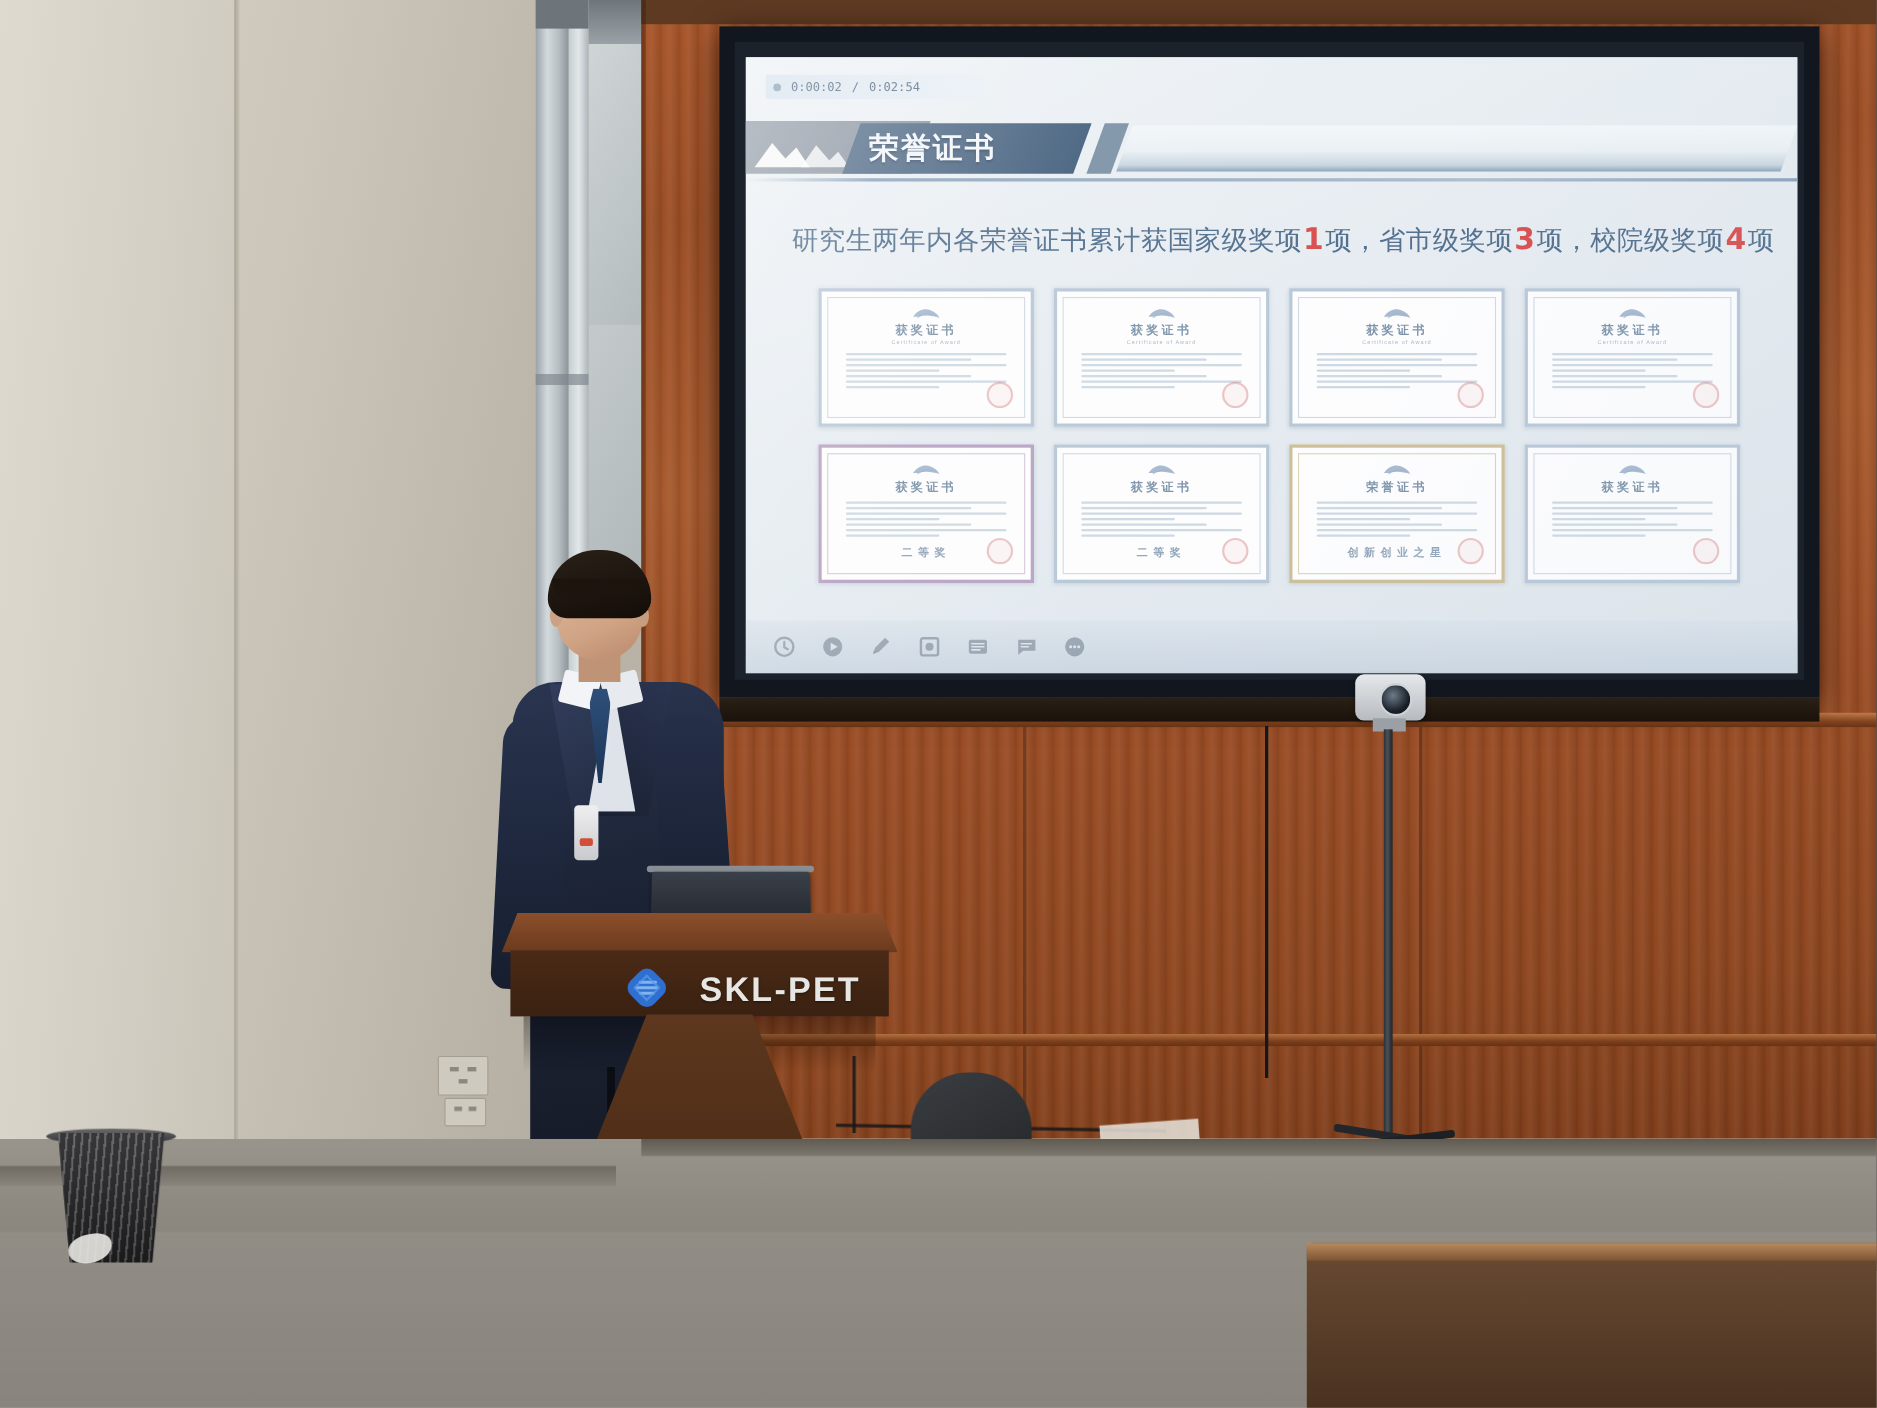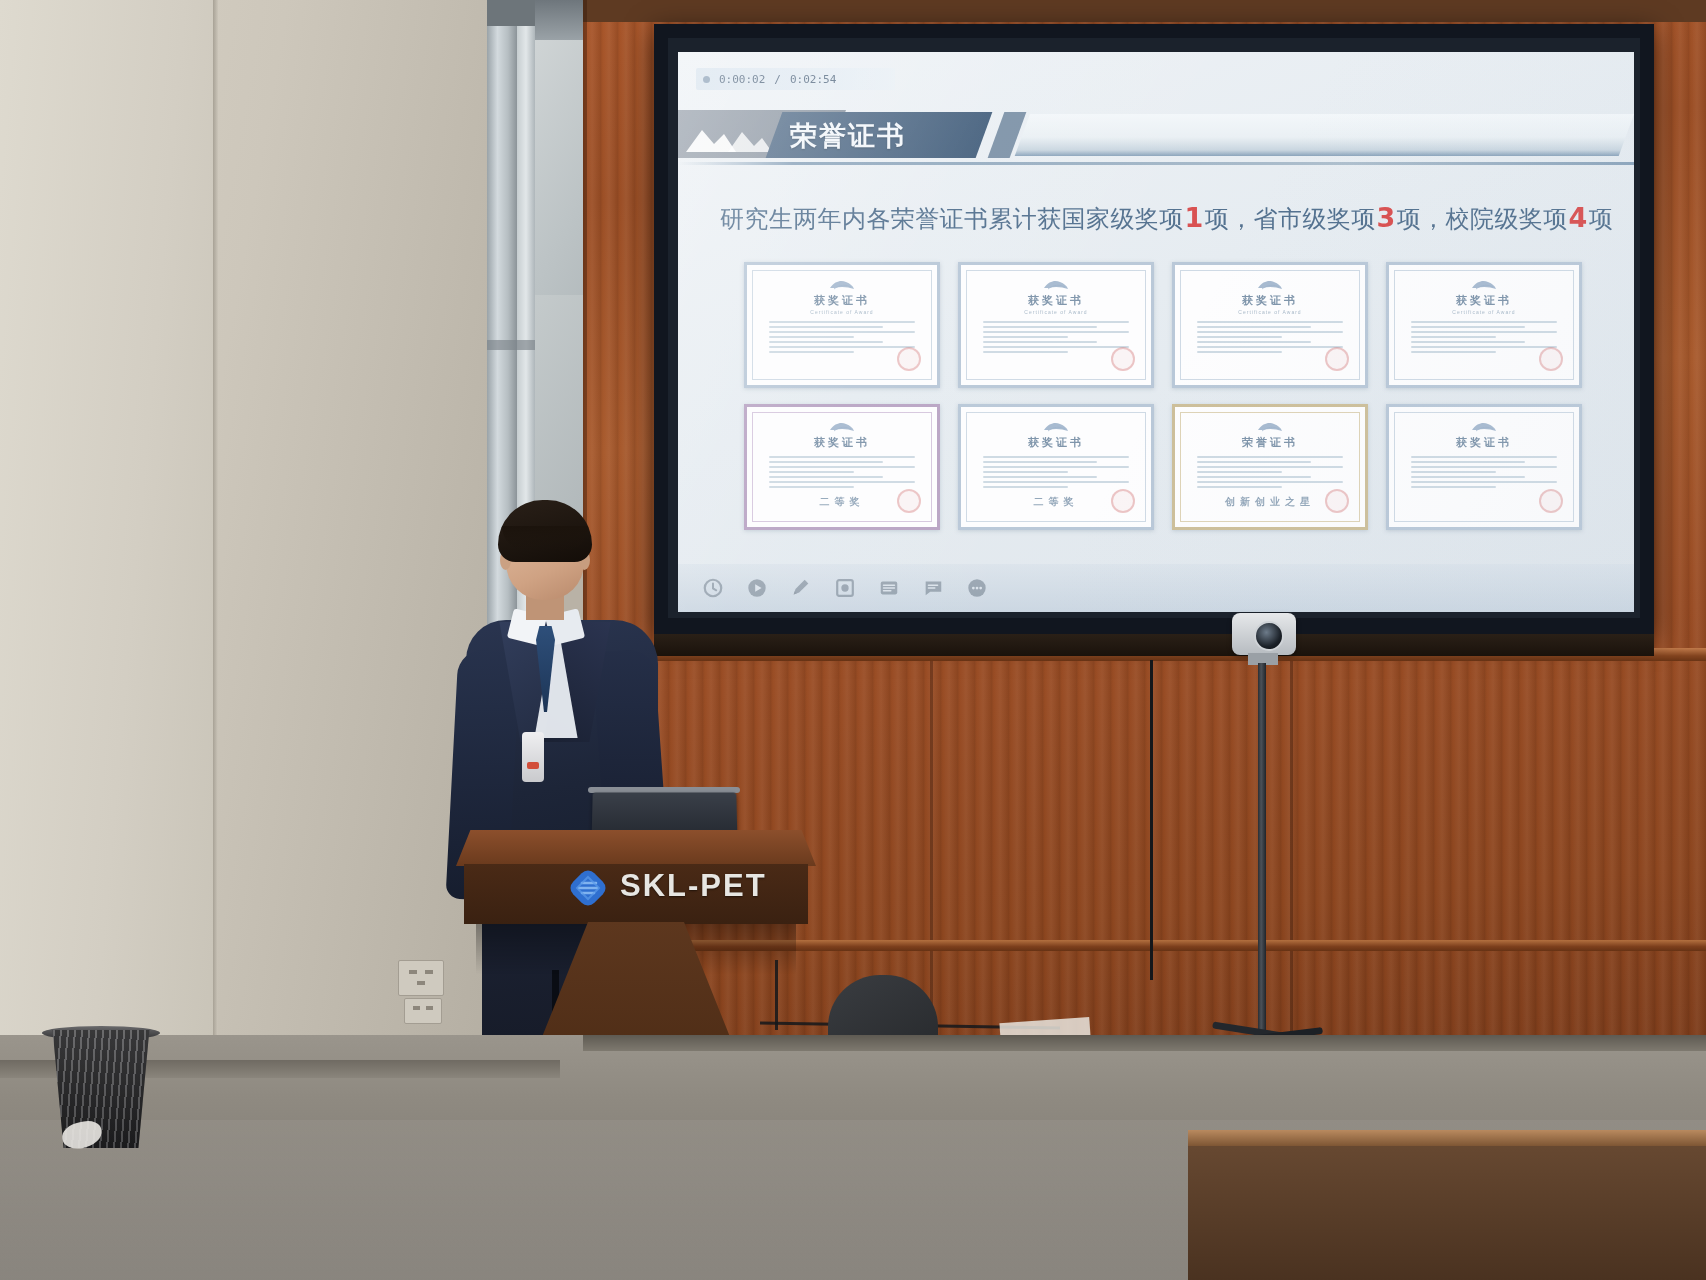--- a/index.html
+++ b/index.html
@@ -181,21 +181,21 @@
   .shoe{position:absolute;left:38px;top:1160px;width:66px;height:20px;border-radius:8px;background:#0d1016;}
 
   
   .podium{position:absolute;left:456px;top:830px;width:360px;height:300px;}
   .podium-top{position:absolute;left:0;top:0;width:360px;height:36px;
     background:linear-gradient(to bottom,#8c4f2c,#6a3a1d);
     clip-path:polygon(4% 0,96% 0,100% 100%,0 100%);}
   .podium-face{position:absolute;left:8px;top:34px;width:344px;height:60px;
     background:linear-gradient(to bottom,#4a2a16,#3a2111);}
   .podium-plate{position:absolute;left:112px;top:38px;width:250px;height:50px;
-    display:flex;align-items:flex-start;gap:12px;}
+    display:flex;align-items:flex-end;gap:28px;}
   .skl-logo{width:40px;height:40px;flex:0 0 40px;position:relative;}
   .skl-text{font-size:31px;font-weight:bold;color:#e7e6e2;letter-spacing:2px;
     font-family:"Liberation Sans","DejaVu Sans",sans-serif;white-space:nowrap;
     text-shadow:0 1px 2px rgba(0,0,0,.5);}
   .podium-body{position:absolute;left:60px;top:92px;width:240px;height:180px;
     background:linear-gradient(to bottom,#5d371e,#4a2a14);
     clip-path:polygon(30% 0,70% 0,100% 100%,0 100%);}
   .podium-shadow{position:absolute;left:20px;top:94px;width:320px;height:50px;
     background:linear-gradient(to bottom,rgba(0,0,0,.35),rgba(0,0,0,0));}
   .podium-base{position:absolute;left:20px;top:252px;width:320px;height:26px;

